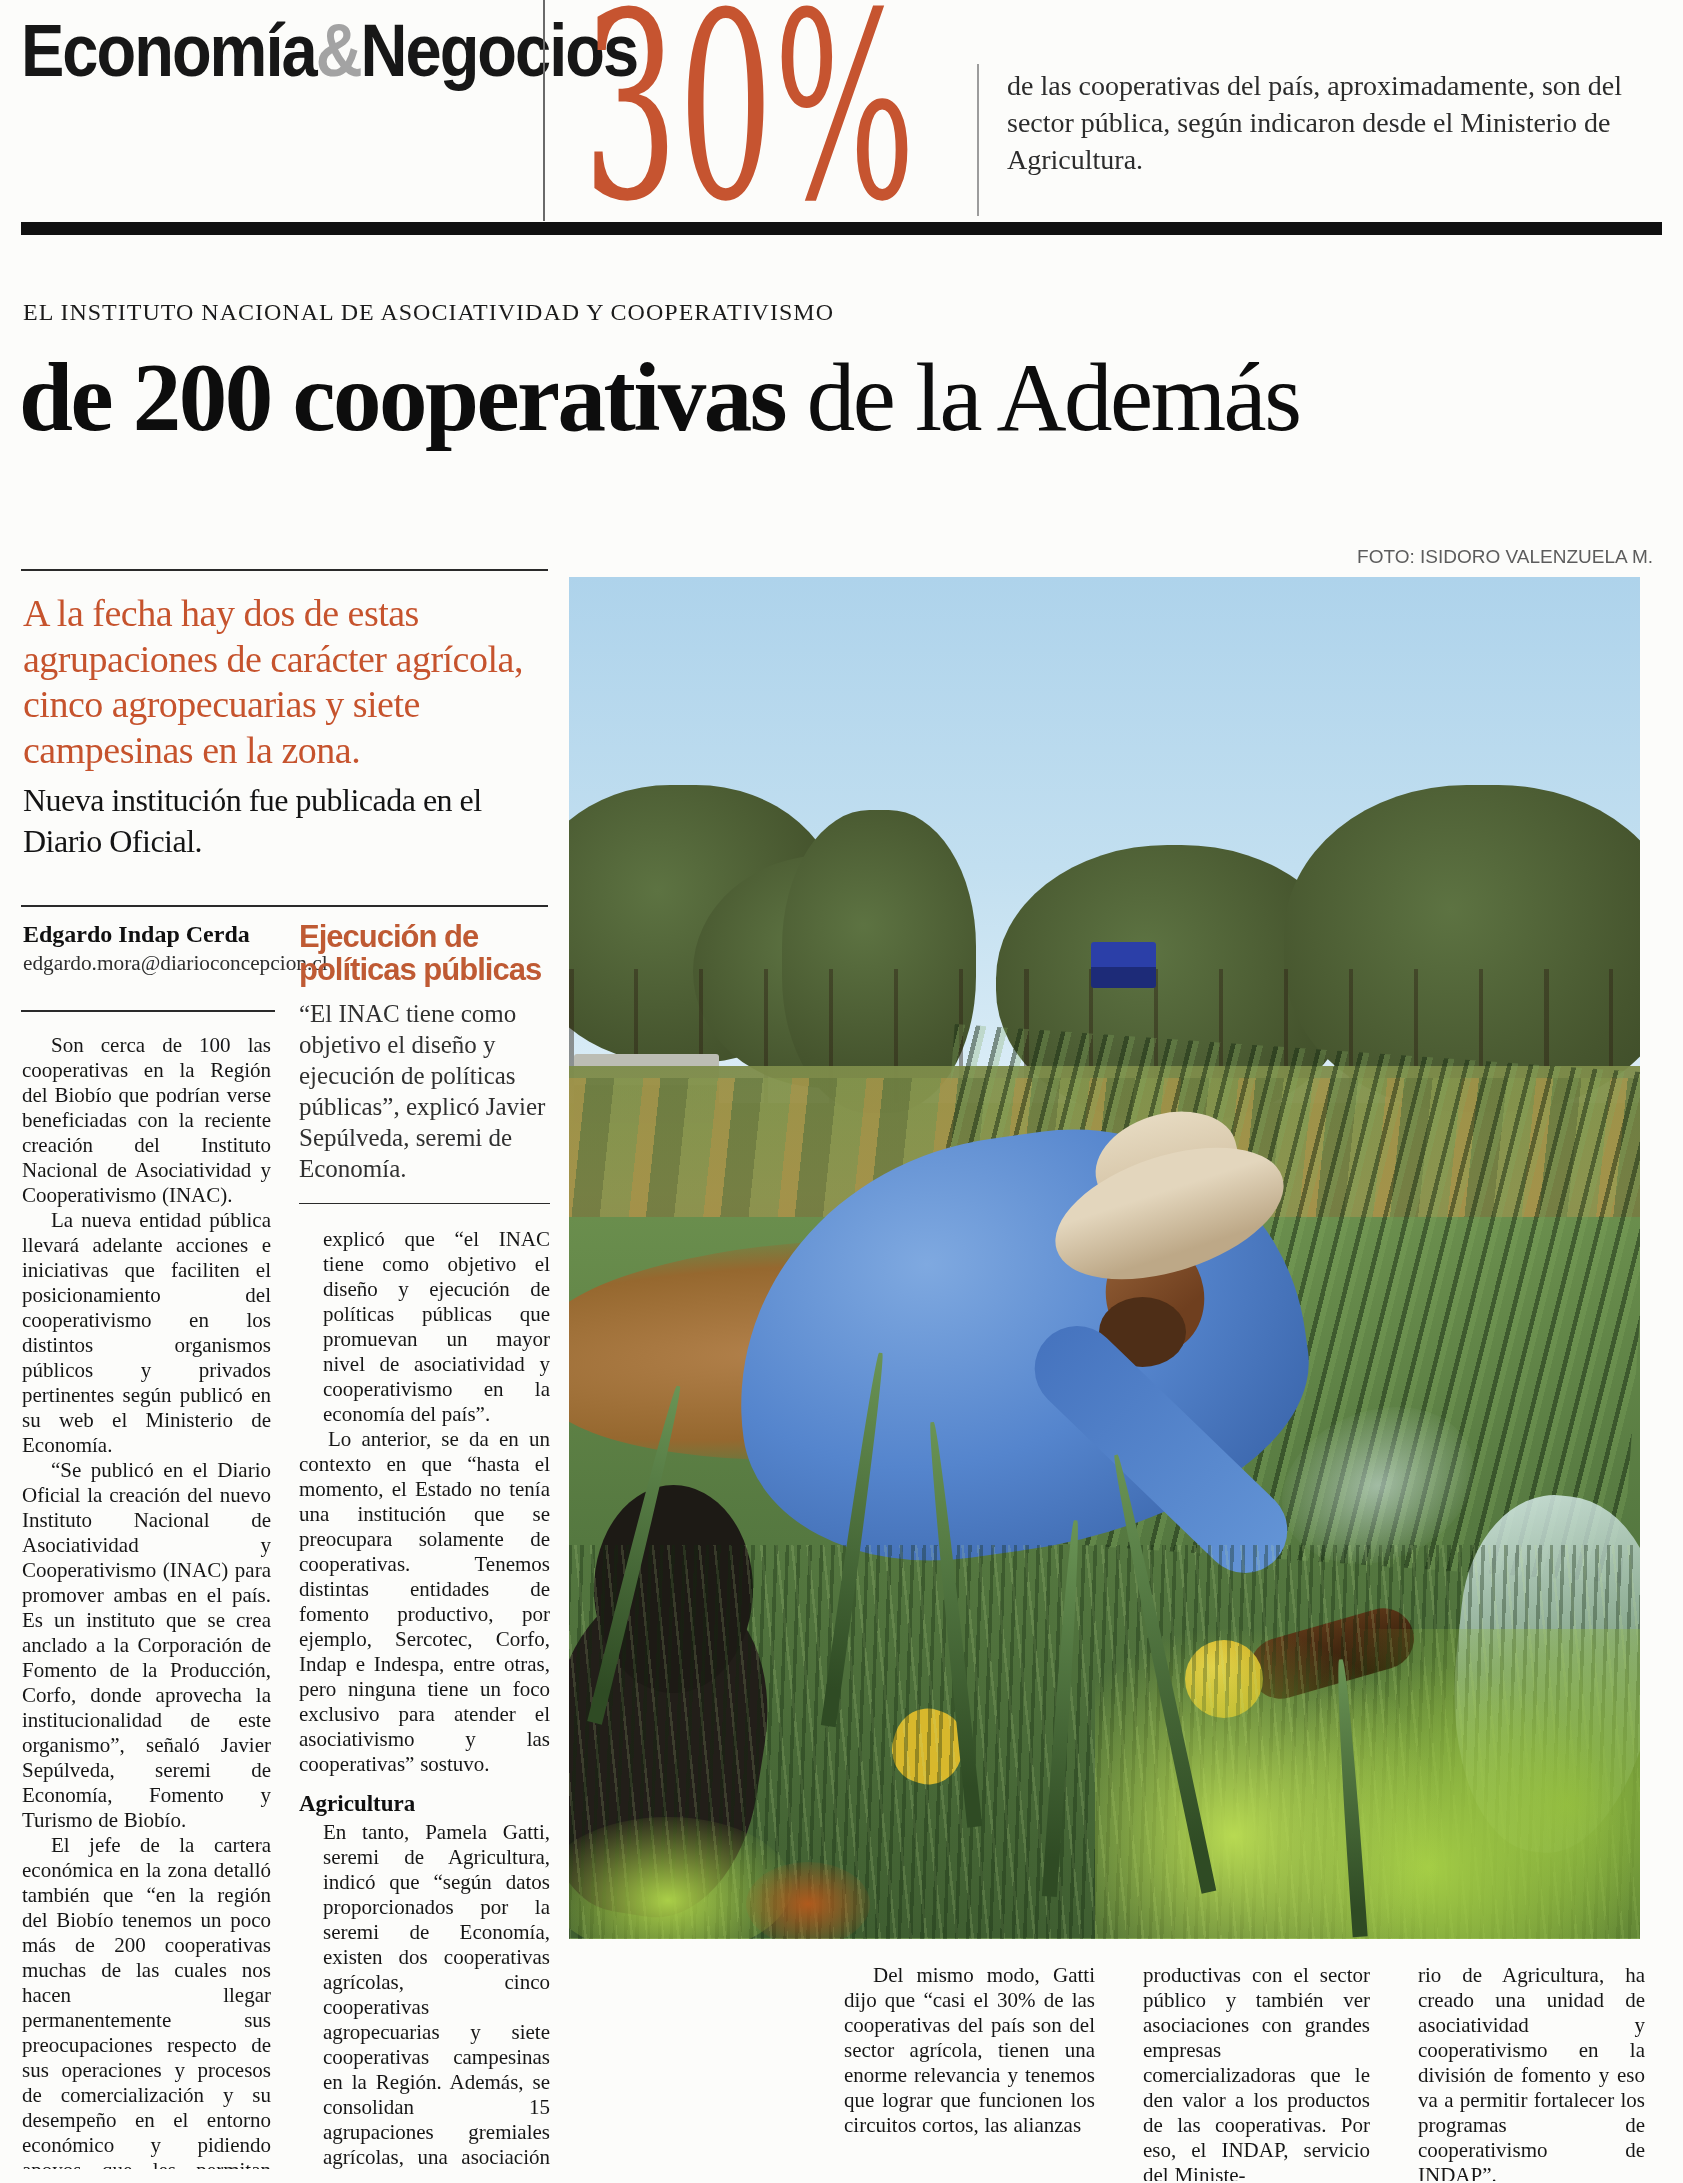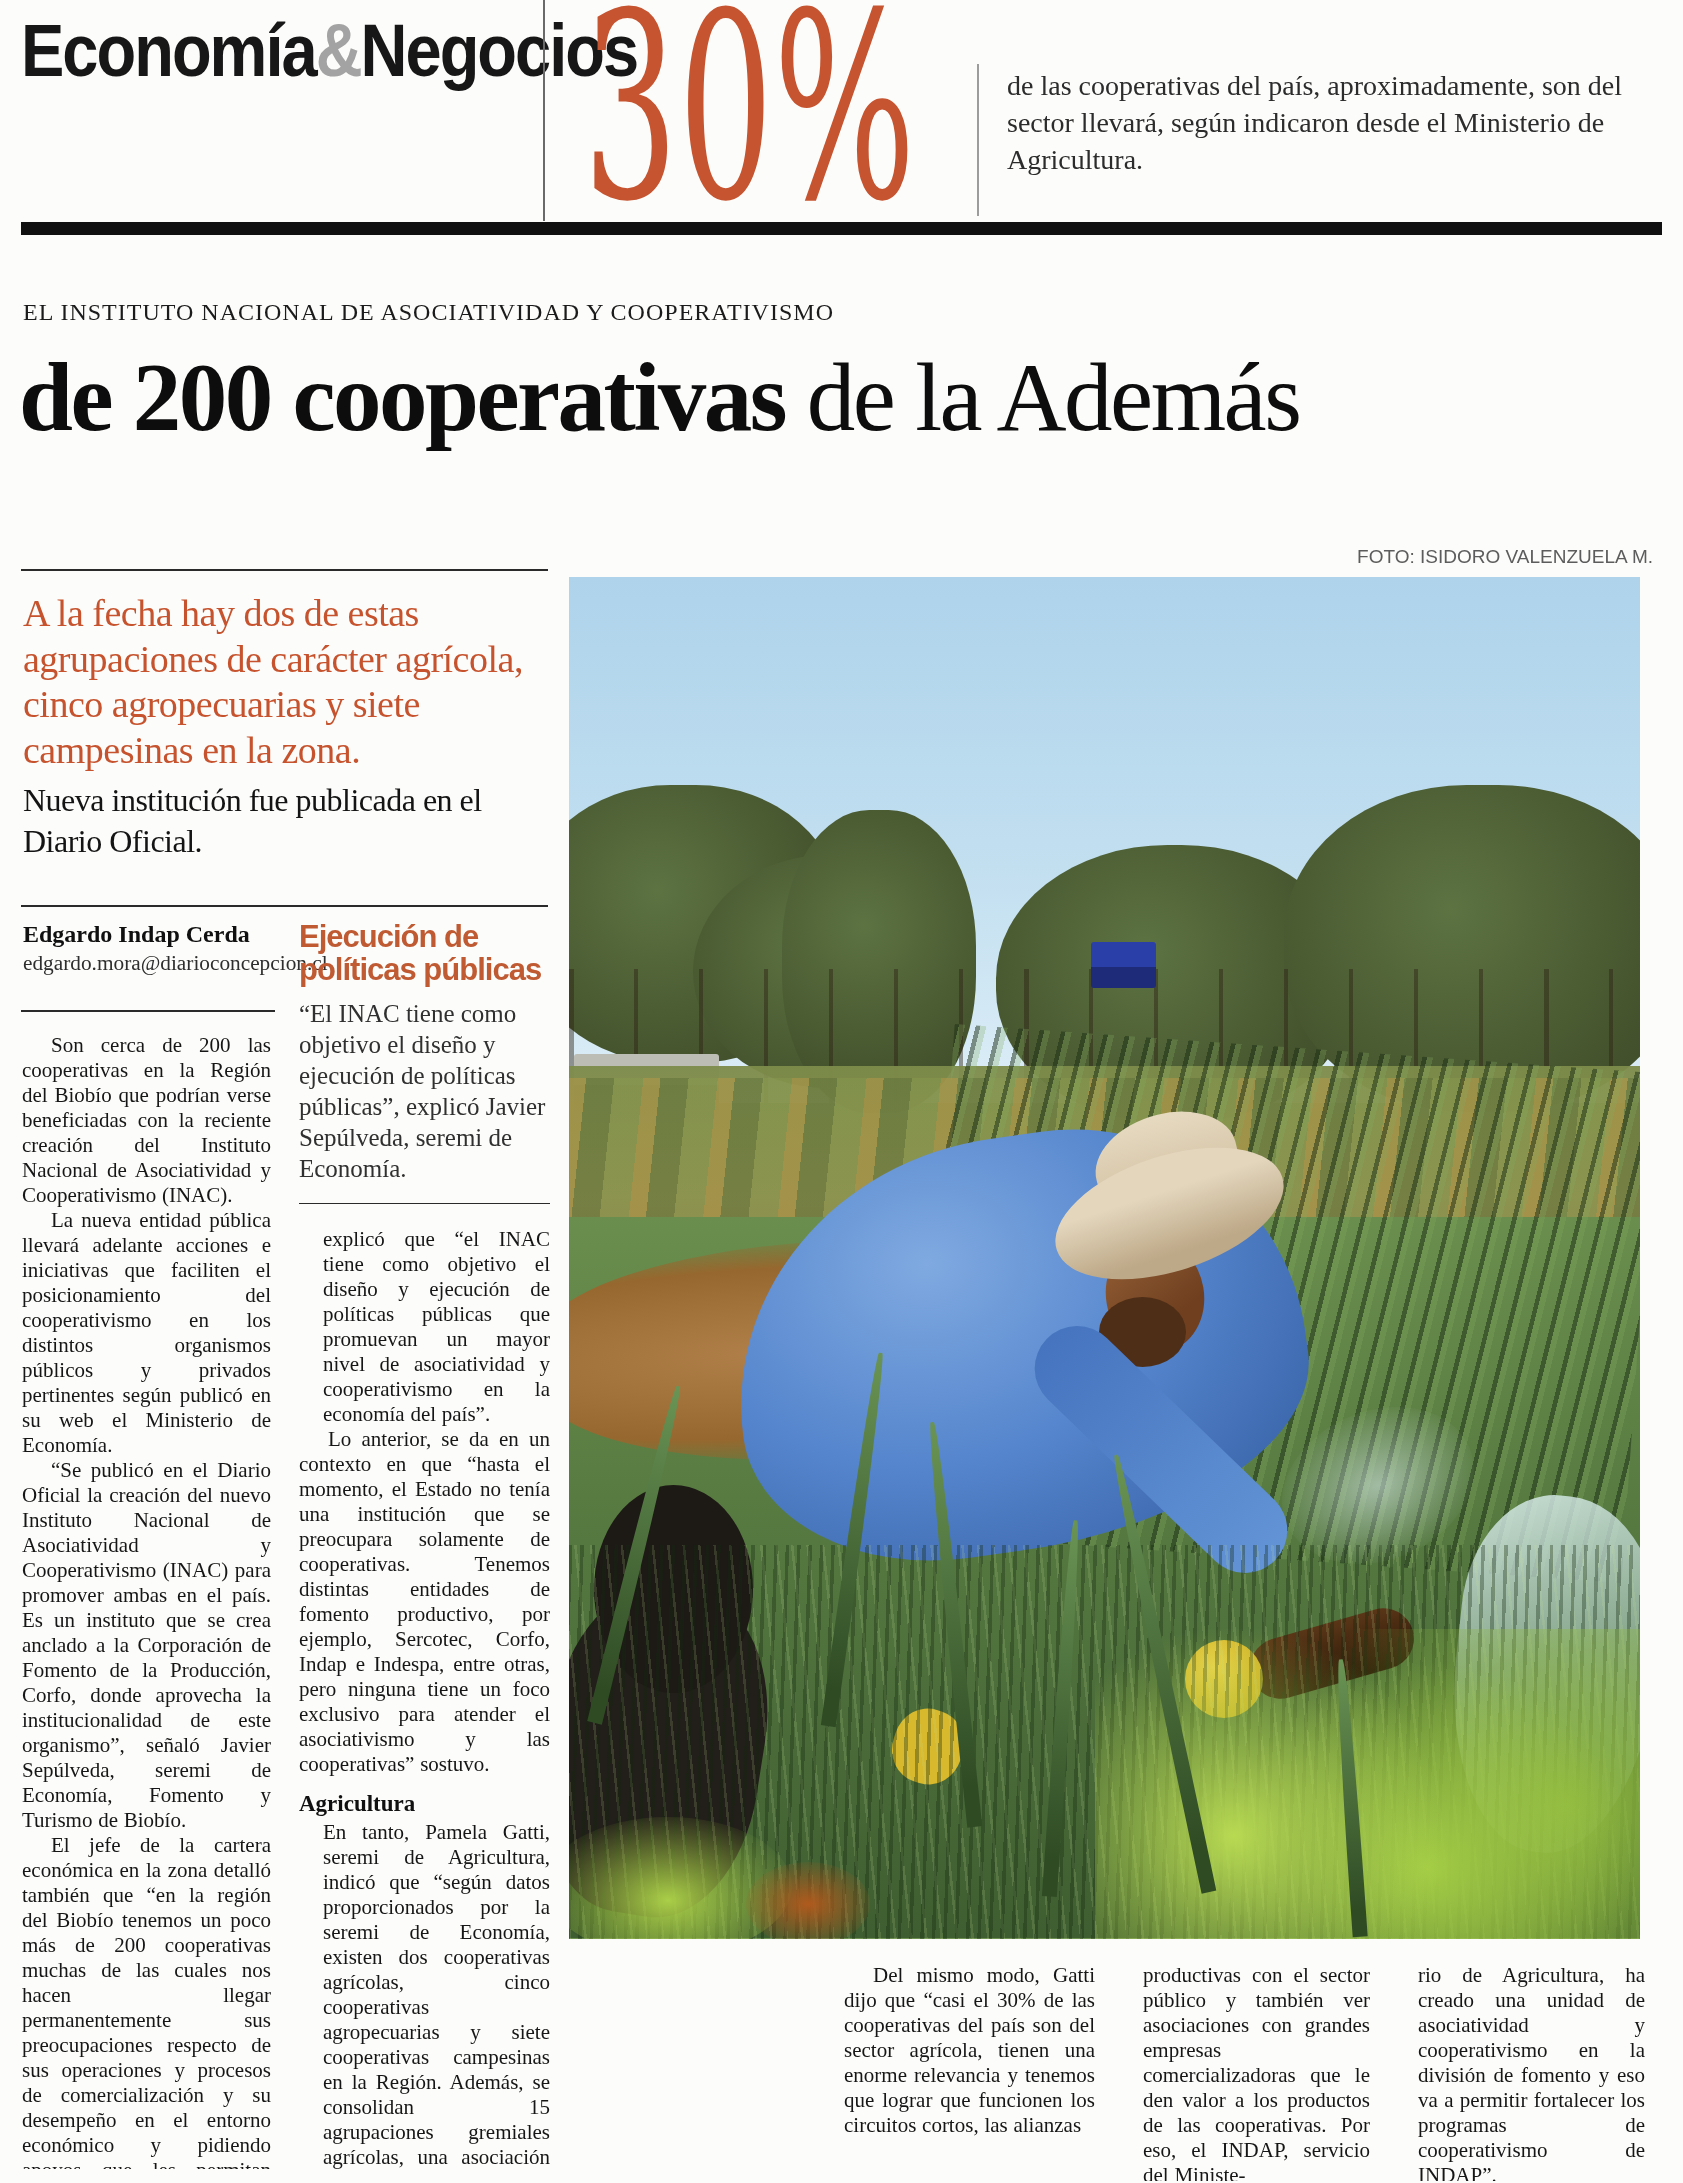--- a/index.html
+++ b/index.html
@@ -160,21 +160,21 @@
 </style>
 </head>
 <body>
 
 <div id="page">
 
   <div id="masthead"><span>Economía</span><span class="amp">&amp;</span><span>Negocios</span></div>
   <div class="vrule1"></div>
   <div id="stat-value">30%</div>
   <div class="vrule2"></div>
-  <div id="stat-desc">de las cooperativas del país, aproximadamente, son del sector llevará, según indicaron desde el Ministerio de Agricultura.</div>
+  <div id="stat-desc">de las cooperativas del país, aproximadamente, son del sector pública, según indicaron desde el Ministerio de Agricultura.</div>
   <div class="black-bar"></div>
 
   <div id="kicker">EL INSTITUTO NACIONAL DE ASOCIATIVIDAD Y COOPERATIVISMO</div>
   <div id="headline">
     <div class="hl-line"><span class="hl-bold">de 200 cooperativas </span><span class="hl-reg">de la Además</span></div>
   </div>
   <div id="photo-credit">FOTO: ISIDORO VALENZUELA M.</div>
 
   <div class="hrule" id="rule1"></div>
   <div id="lede">
@@ -183,21 +183,21 @@
   </div>
   <div class="hrule" id="rule2"></div>
 
   <div id="byline">
     <div class="author">Edgardo Indap Cerda</div>
     <div class="email">edgardo.mora@diarioconcepcion.cl</div>
   </div>
   <div class="hrule" id="rule3"></div>
 
   <div id="col1" class="bodycol">
-    <p>Son cerca de 200 las cooperativas en la Región del Biobío que podrían verse beneficiadas con la reciente creación del Instituto Nacional de Asociatividad y Cooperativismo (INAC).</p>
+    <p>Son cerca de 100 las cooperativas en la Región del Biobío que podrían verse beneficiadas con la reciente creación del Instituto Nacional de Asociatividad y Cooperativismo (INAC).</p>
     <p>La nueva entidad pública llevará adelante acciones e iniciativas que faciliten el posicionamiento del cooperativismo en los distintos organismos públicos y privados pertinentes según publicó en su web el Ministerio de Economía.</p>
     <p>“Se publicó en el Diario Oficial la creación del nuevo Instituto Nacional de Asociatividad y Cooperativismo (INAC) para promover ambas en el país. Es un instituto que se crea anclado a la Corporación de Fomento de la Producción, Corfo, donde aprovecha la institucionalidad de este organismo”, señaló Javier Sepúlveda, seremi de Economía, Fomento y Turismo de Biobío.</p>
     <p>El jefe de la cartera económica en la zona detalló también que “en la región del Biobío tenemos un poco más de 200 cooperativas muchas de las cuales nos hacen llegar permanentemente sus preocupaciones respecto de sus operaciones y procesos de comercialización y su desempeño en el entorno económico y pidiendo apoyos que les permitan seguir creciendo”.</p>
     <p>A su vez, Javier Sepúlveda</p>
   </div>
 
   <div id="col2" class="bodycol">
     <div id="col2-subhead">Ejecución de políticas públicas</div>
     <div id="col2-quote">“El INAC tiene como objetivo el diseño y ejecución de políticas públicas”, explicó Javier Sepúlveda, seremi de Economía.</div>
     <div class="subrule"></div>

